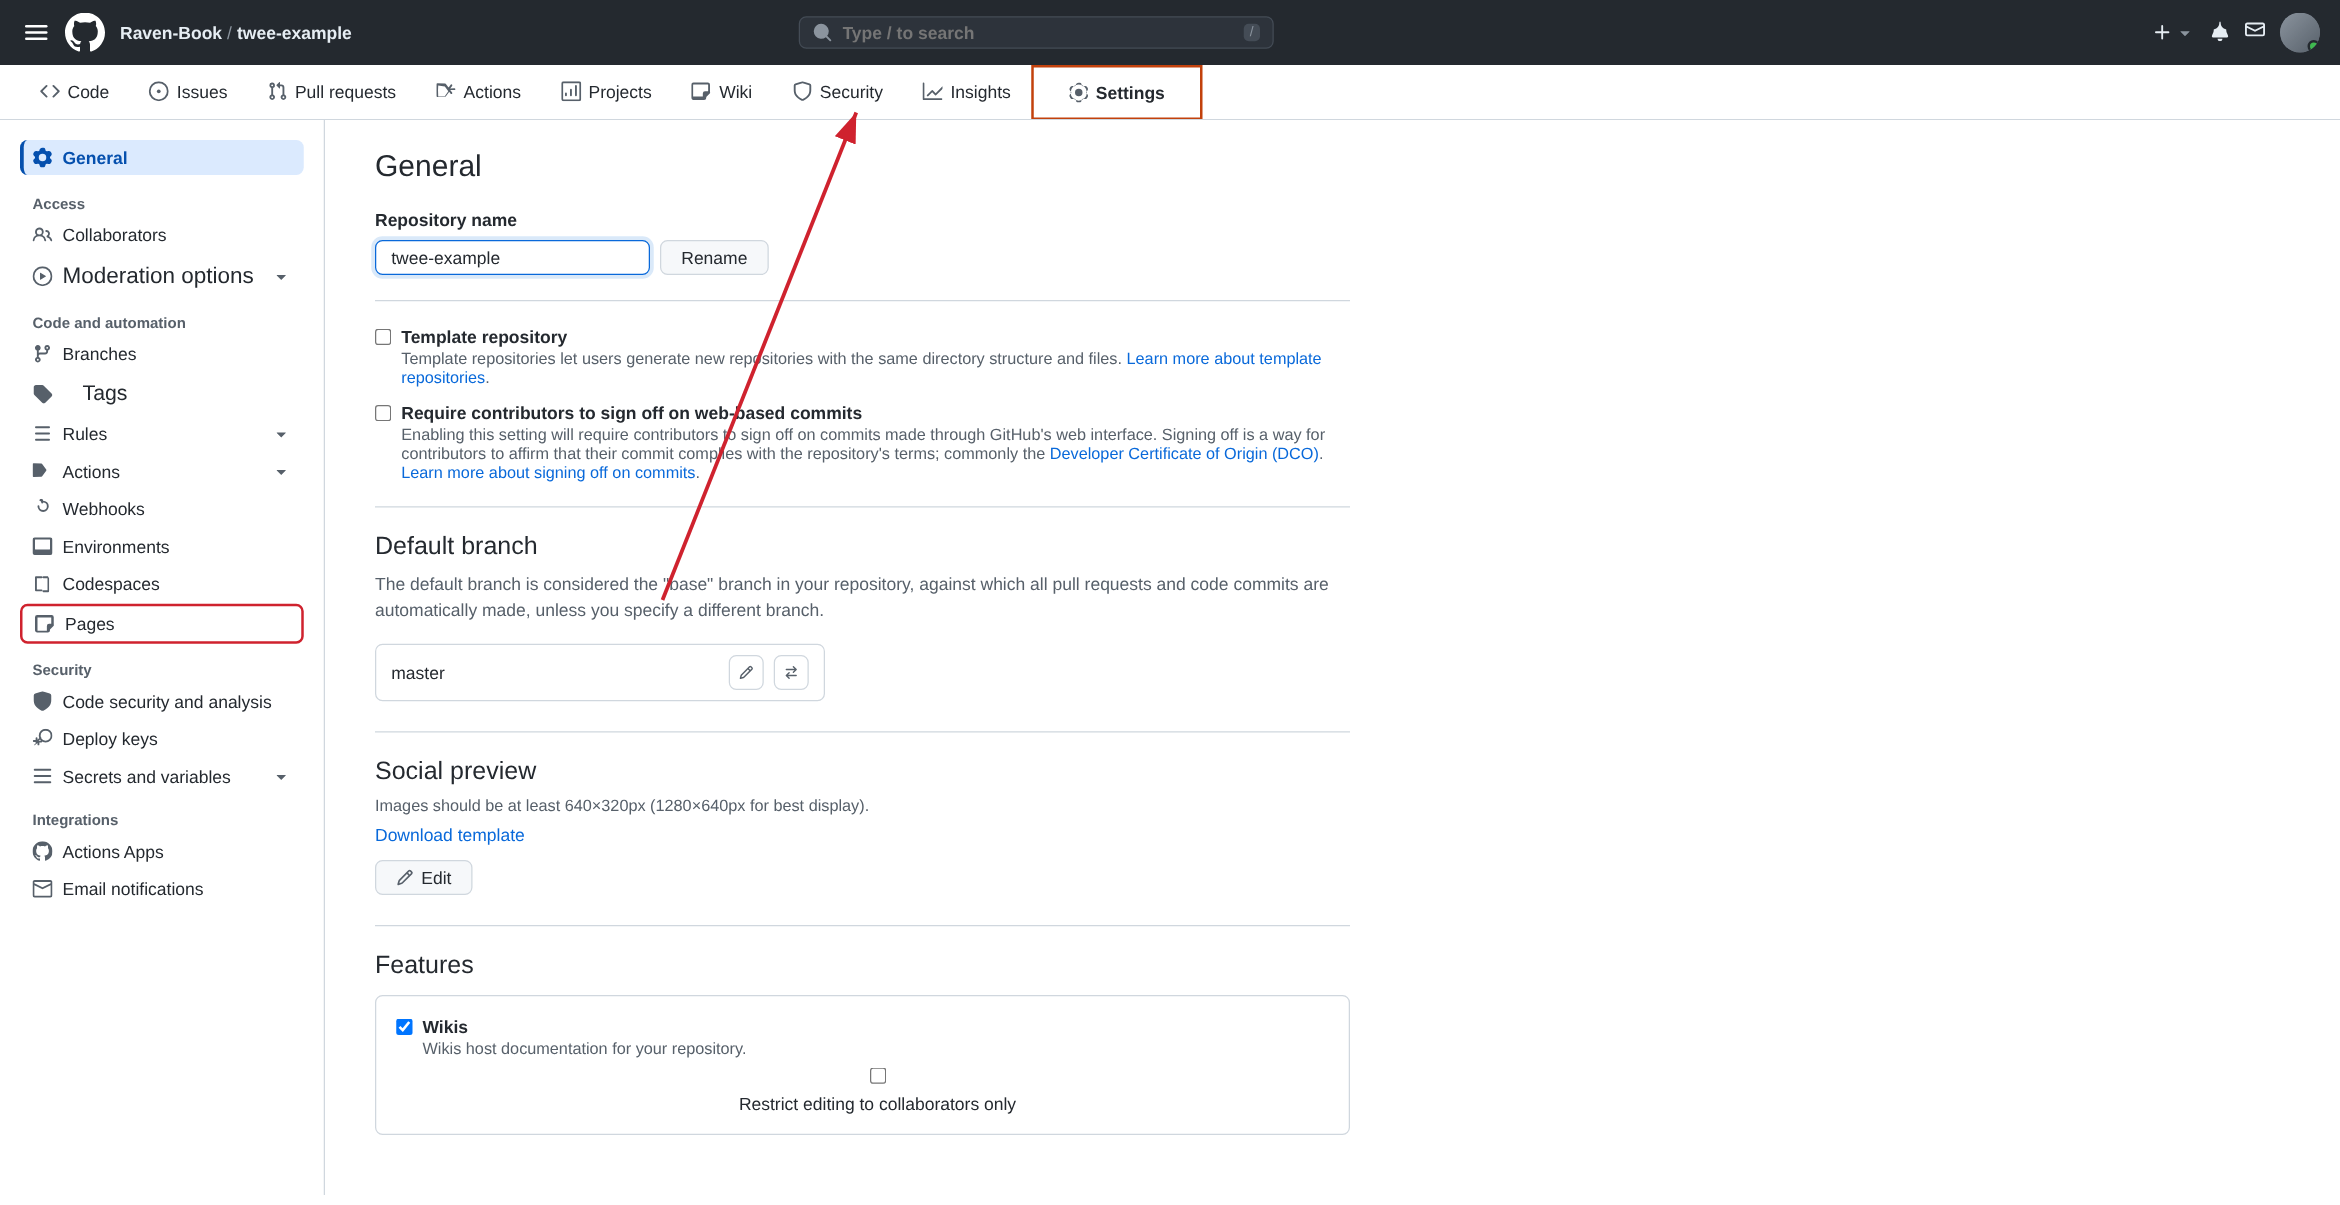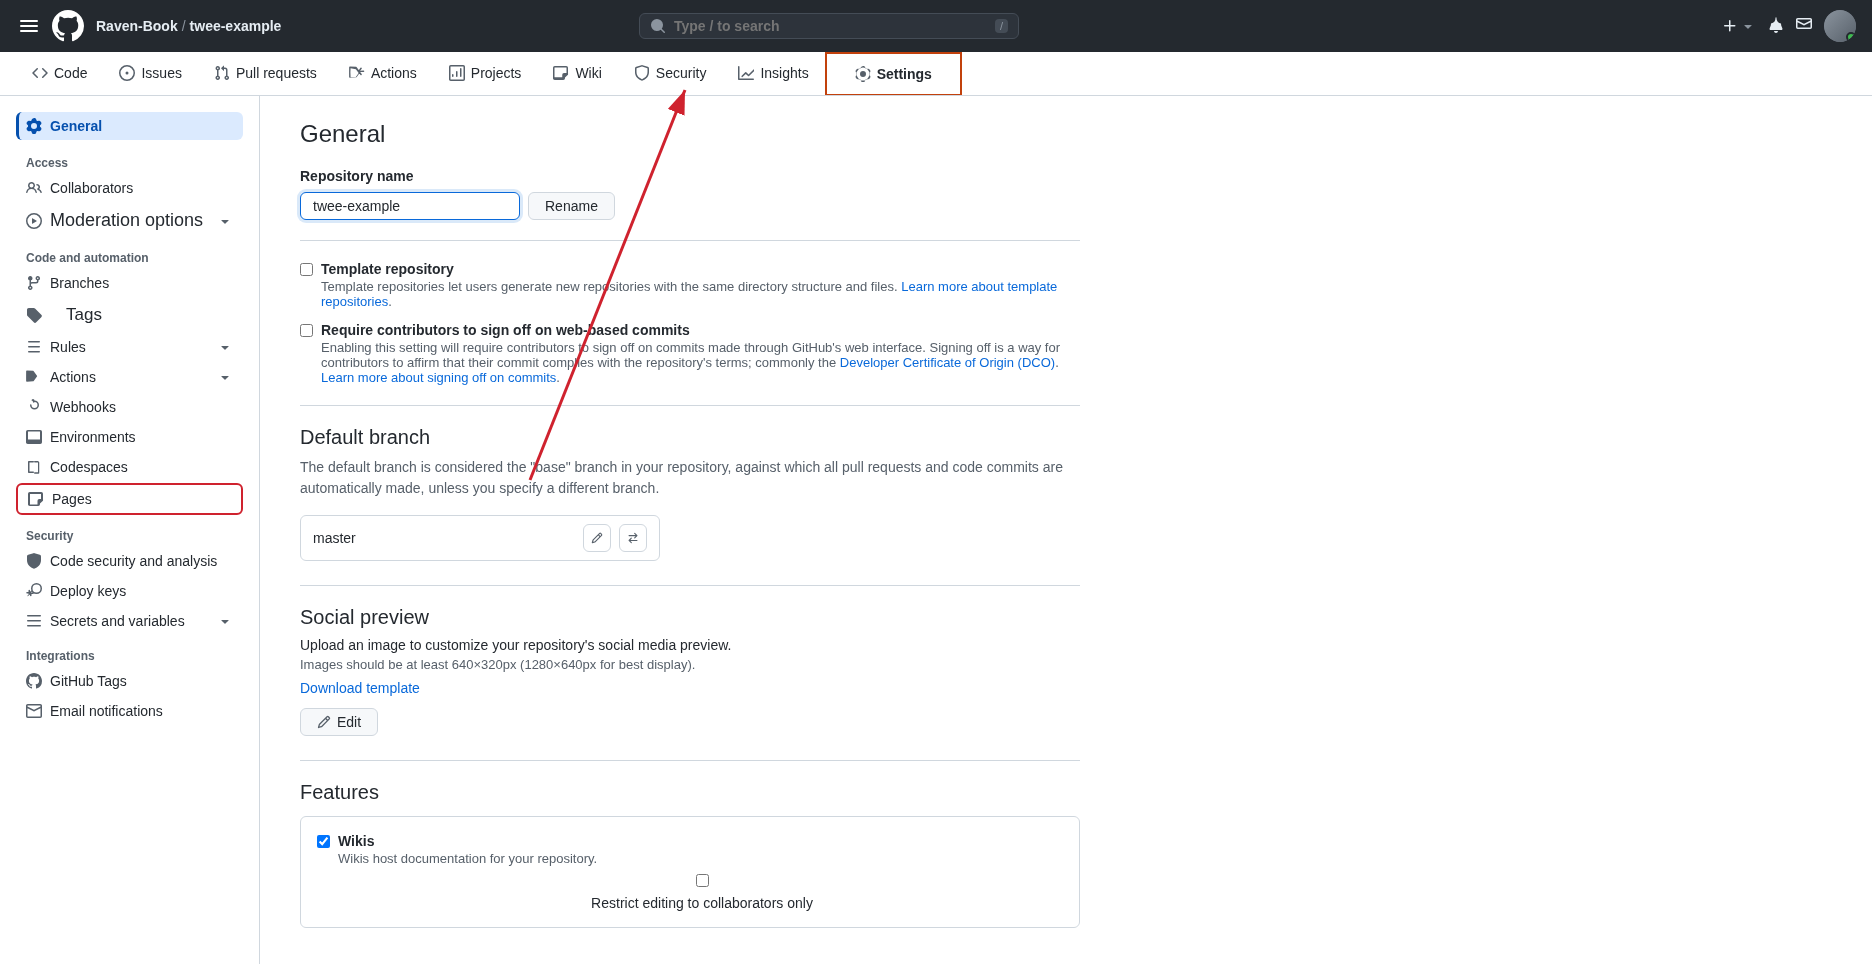--- a/index.html
+++ b/index.html
@@ -248,21 +248,21 @@
           <path d="M4.427 7.427l3.396 3.396a.25.25 0 00.354 0l3.396-3.396A.25.25 0 0011.396 7H4.604a.25.25 0 00-.177.427z"></path>
         </svg>
     </a>
 
     <div style="font-size:12px;color:#57606a;font-weight:600;padding:12px 10px 4px;">Integrations</div>
 
     <a style="display:flex;align-items:center;gap:8px;padding:6px 10px;border-radius:6px;cursor:pointer;color:#24292f;font-size:14px;text-decoration:none;margin-bottom:2px;">
       <svg width="16" height="16" viewBox="0 0 16 16" fill="#57606a">
           <path d="M8 0C3.58 0 0 3.58 0 8c0 3.54 2.29 6.53 5.47 7.59.4.07.55-.17.55-.38 0-.19-.01-.82-.01-1.49-2.01.37-2.53-.49-2.69-.94-.09-.23-.48-.94-.82-1.13-.28-.15-.68-.52-.01-.53.63-.01 1.08.58 1.23.82.72 1.21 1.87.87 2.33.66.07-.52.28-.87.51-1.07-1.78-.2-3.64-.89-3.64-3.95 0-.87.31-1.59.82-2.15-.08-.2-.36-1.02.08-2.12 0 0 .67-.21 2.2.82.64-.18 1.32-.27 2-.27.68 0 1.36.09 2 .27 1.53-1.04 2.2-.82 2.2-.82.44 1.1.16 1.92.08 2.12.51.56.82 1.27.82 2.15 0 3.07-1.87 3.75-3.65 3.95.29.25.54.73.54 1.48 0 1.07-.01 1.93-.01 2.2 0 .21.15.46.55.38A8.013 8.013 0 0016 8c0-4.42-3.58-8-8-8z"></path>
         </svg>
-      <span>GitHub Tags</span>
+      <span>Actions Apps</span>
     </a>
 
     <a style="display:flex;align-items:center;gap:8px;padding:6px 10px;border-radius:6px;cursor:pointer;color:#24292f;font-size:14px;text-decoration:none;margin-bottom:2px;">
       <svg width="16" height="16" viewBox="0 0 16 16" fill="#57606a">
           <path d="M0 2.75C0 1.784.784 1 1.75 1h12.5c.966 0 1.75.784 1.75 1.75v10.5A1.75 1.75 0 0114.25 15H1.75A1.75 1.75 0 010 13.25V2.75zm1.75-.25a.25.25 0 00-.25.25v.764l6.5 3.25 6.5-3.25V2.75a.25.25 0 00-.25-.25H1.75zM14.5 5.169l-6.5 3.25-6.5-3.25v8.081c0 .138.112.25.25.25h12.5a.25.25 0 00.25-.25V5.169z"></path>
         </svg>
       <span>Email notifications</span>
     </a>
   </div>
 
@@ -323,21 +323,20 @@
               <path d="M5.22 14.78a.75.75 0 001.06-1.06L4.56 12h8.69a.75.75 0 000-1.5H4.56l1.72-1.72a.75.75 0 00-1.06-1.06l-3 3a.75.75 0 000 1.06l3 3zm5.56-6.5a.75.75 0 01-1.06-1.06L11.44 5.5H2.75a.75.75 0 010-1.5h8.69L9.72 2.28A.75.75 0 0110.78 1.22l3 3a.75.75 0 010 1.06l-3 3z"></path>
             </svg>
         </button>
       </div>
     </div>
 
     <hr style="border:none;border-top:1px solid #d0d7de;margin:20px 0;">
 
     <div style="margin-bottom:24px;">
       <h2 style="font-size:20px;font-weight:400;margin-bottom:8px;">Social preview</h2>
-      <p style="font-size:14px;color:#24292f;margin-bottom:4px;">Upload an image to customize your repository's social media preview.</p>
       <p style="font-size:13px;color:#57606a;margin-bottom:8px;">Images should be at least 640×320px (1280×640px for best display).</p>
       <a style="color:#0969da;text-decoration:none;font-size:14px;display:block;margin-bottom:12px;">Download template</a>
       <button style="display:inline-flex;align-items:center;gap:6px;padding:5px 16px;font-size:14px;font-weight:500;border-radius:6px;cursor:pointer;border:1px solid #d0d7de;background:#f6f8fa;color:#24292f;">
         <svg width="14" height="14" viewBox="0 0 16 16" fill="#57606a">
             <path d="M11.013 1.427a1.75 1.75 0 012.474 0l1.086 1.086a1.75 1.75 0 010 2.474l-8.61 8.61c-.21.21-.47.364-.756.445l-3.251.93a.75.75 0 01-.927-.928l.929-3.25a1.75 1.75 0 01.445-.758l8.61-8.61zm1.414 1.06a.25.25 0 00-.354 0L10.811 3.75l1.439 1.44 1.263-1.263a.25.25 0 000-.354l-1.086-1.086zM11.189 6.25L9.75 4.81l-6.286 6.287a.25.25 0 00-.064.108l-.558 1.953 1.953-.558a.249.249 0 00.108-.064l6.286-6.286z"></path>
           </svg>
         <span>Edit</span>
       </button>
     </div>
 

